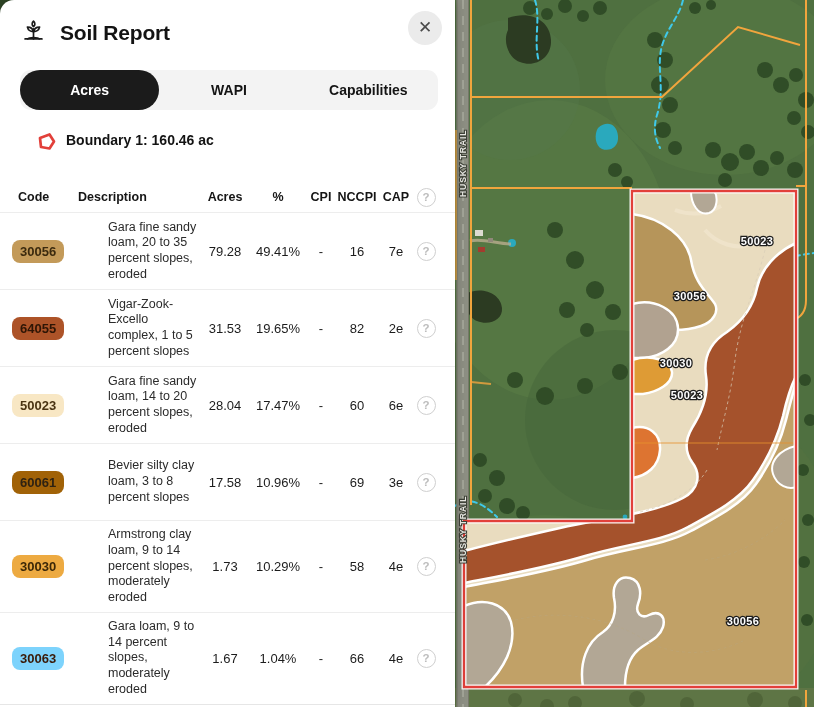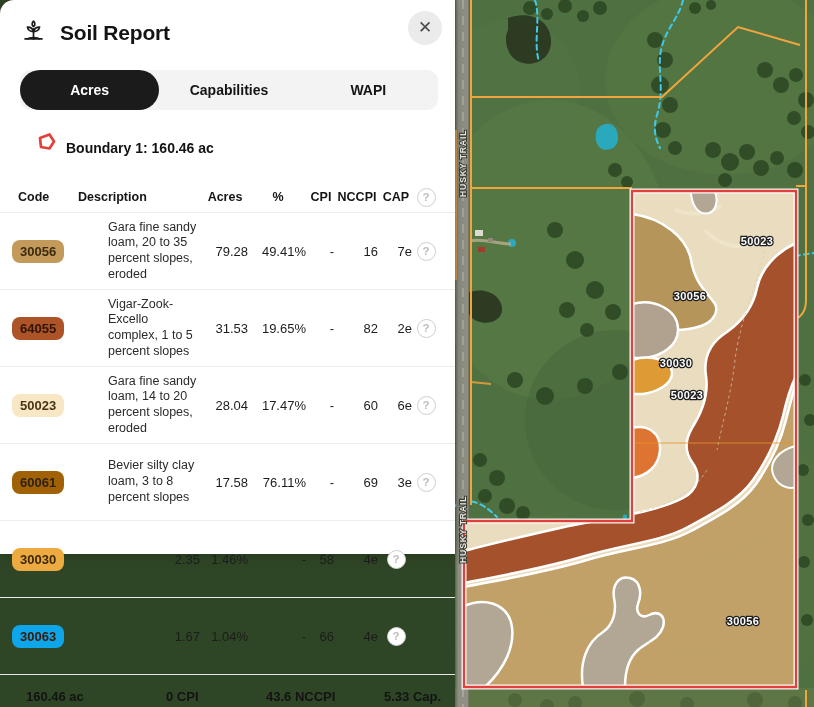--- a/index.html
+++ b/index.html
@@ -10,44 +10,44 @@
     -webkit-font-smoothing:antialiased;
   }
   
   .map{position:absolute;left:455px;top:0;width:359px;height:707px;}
   .map svg{display:block;}
   .map-label{font-family:"Liberation Sans",sans-serif;font-weight:700;font-size:11px;
     letter-spacing:.4px;fill:#ffffff;stroke:#1d1d1d;stroke-width:2.6px;paint-order:stroke;}
   .road-label{font-family:"Liberation Sans",sans-serif;font-weight:700;font-size:8.6px;
     letter-spacing:.9px;fill:#ecece6;stroke:#3f4238;stroke-width:2.2px;paint-order:stroke;}
   
-  .panel{position:absolute;left:0;top:0;width:455px;height:554px;background:#ffffff;
+  .panel{position:absolute;left:0;top:0;width:455px;height:707px;background:#ffffff;
     border-radius:14px 0 0 0;box-shadow:0 0 14px rgba(0,0,0,.25);}
   .panel-header{display:flex;align-items:center;gap:13px;padding:17px 20px 6px 20px;}
   .panel-title{font-size:21px;font-weight:800;color:#131313;letter-spacing:-.2px;}
   .close-btn{position:absolute;top:11px;right:13px;width:34px;height:34px;border:none;
     border-radius:50%;background:#ebebeb;color:#4b4b4b;font-size:17px;line-height:34px;
     text-align:center;cursor:pointer;padding:0;}
   .tabs{display:flex;margin:16px 17px 0 20px;background:#f3f3f3;border-radius:11px;height:40px;}
   .tab{flex:1;border:none;background:transparent;border-radius:20px;font-family:"Liberation Sans",sans-serif;
     font-size:14px;font-weight:600;color:#141414;cursor:pointer;}
   .tab.active{background:#1b1b1b;color:#ffffff;font-weight:700;}
-  .boundary-row{display:flex;align-items:flex-end;gap:9px;margin:22px 20px 12px 36px;}
+  .boundary-row{display:flex;align-items:flex-start;gap:9px;margin:22px 20px 12px 36px;}
   .boundary-label{font-size:14px;font-weight:700;color:#131313;}
   
   .soil-table{margin-top:26px;}
   .trow{display:grid;grid-template-columns:58px 128px 46px 56px 26px 42px 32px 24px;
     column-gap:2px;align-items:center;padding:0 12px;}
   .thead{height:30px;font-size:12.5px;font-weight:700;color:#151515;}
   .thead .c{text-align:center;}
   .thead .l{padding-left:6px;}
   .drow{min-height:64px;border-top:1px solid #ededed;padding-top:6px;padding-bottom:6px;}
   .badge{display:inline-block;border-radius:8px;padding:4px 8px;font-size:13px;font-weight:700;}
   .desc{font-size:12.5px;color:#2b2b2b;line-height:1.26;margin-left:36px;}
-  .num{font-size:13px;color:#1c1c1c;text-align:right;}
+  .num{font-size:13px;color:#1c1c1c;text-align:center;}
   .help{width:19px;height:19px;border:1.5px solid #cfcfcf;border-radius:50%;color:#bdbdbd;
     font-size:11.5px;font-weight:700;display:inline-flex;align-items:center;justify-content:center;
     background:#fff;box-sizing:border-box;justify-self:center;}
   
   .totals{border-top:1px solid #e6e6e6;display:grid;grid-template-columns:140px 100px 118px auto;
     padding:13px 10px 0 26px;font-size:13px;font-weight:700;color:#131313;line-height:1.35;}
 </style>
 </head>
 <body>
 
@@ -236,22 +236,22 @@
       </svg>
     </span>
     <span class="panel-title">Soil Report</span>
   </div>
   <button class="close-btn">
     <span>✕</span>
   </button>
 
   <div class="tabs">
     <button class="tab active">Acres</button>
+    <button class="tab">WAPI</button>
     <button class="tab">Capabilities</button>
-    <button class="tab">WAPI</button>
   </div>
 
   <div class="boundary-row">
     <span>
       <svg width="21" height="20" viewBox="0 0 21 20" fill="none" stroke-width="2.7" stroke-linejoin="round">
         <path d="M4,6 L13.5,2.5 L18,9.5 L13.5,16.5 L5,15 Z" stroke="#e2403a"></path>
       </svg>
     </span>
     <span class="boundary-label">Boundary 1: 160.46 ac</span>
   </div>
@@ -298,39 +298,41 @@
       <span class="num">-</span>
       <span class="num">60</span>
       <span class="num">6e</span>
       <span class="help">?</span>
     </div>
 
     <div class="trow drow">
       <span><span class="badge" style="background:#a16207;color:#2e2212">60061</span></span>
       <span class="desc">Bevier silty clay loam, 3 to 8 percent slopes</span>
       <span class="num">17.58</span>
-      <span class="num">76.11%</span>
+      <span class="num">10.96%</span>
       <span class="num">-</span>
       <span class="num">69</span>
       <span class="num">3e</span>
       <span class="help">?</span>
     </div>
 
     <div class="trow drow">
       <span><span class="badge" style="background:#edaa41;color:#3c2808">30030</span></span>
-      <span class="num">2.35</span>
-      <span class="num">1.46%</span>
+      <span class="desc">Armstrong clay loam, 9 to 14 percent slopes, moderately eroded</span>
+      <span class="num">1.73</span>
+      <span class="num">10.29%</span>
       <span class="num">-</span>
       <span class="num">58</span>
       <span class="num">4e</span>
       <span class="help">?</span>
     </div>
 
     <div class="trow drow">
-      <span><span class="badge" style="background:#0ea5e9;color:#3a1a08">30063</span></span>
+      <span><span class="badge" style="background:#7dd3fc;color:#3a1a08">30063</span></span>
+      <span class="desc">Gara loam, 9 to 14 percent slopes, moderately eroded</span>
       <span class="num">1.67</span>
       <span class="num">1.04%</span>
       <span class="num">-</span>
       <span class="num">66</span>
       <span class="num">4e</span>
       <span class="help">?</span>
     </div>
   </div>
 
   <div class="totals">

